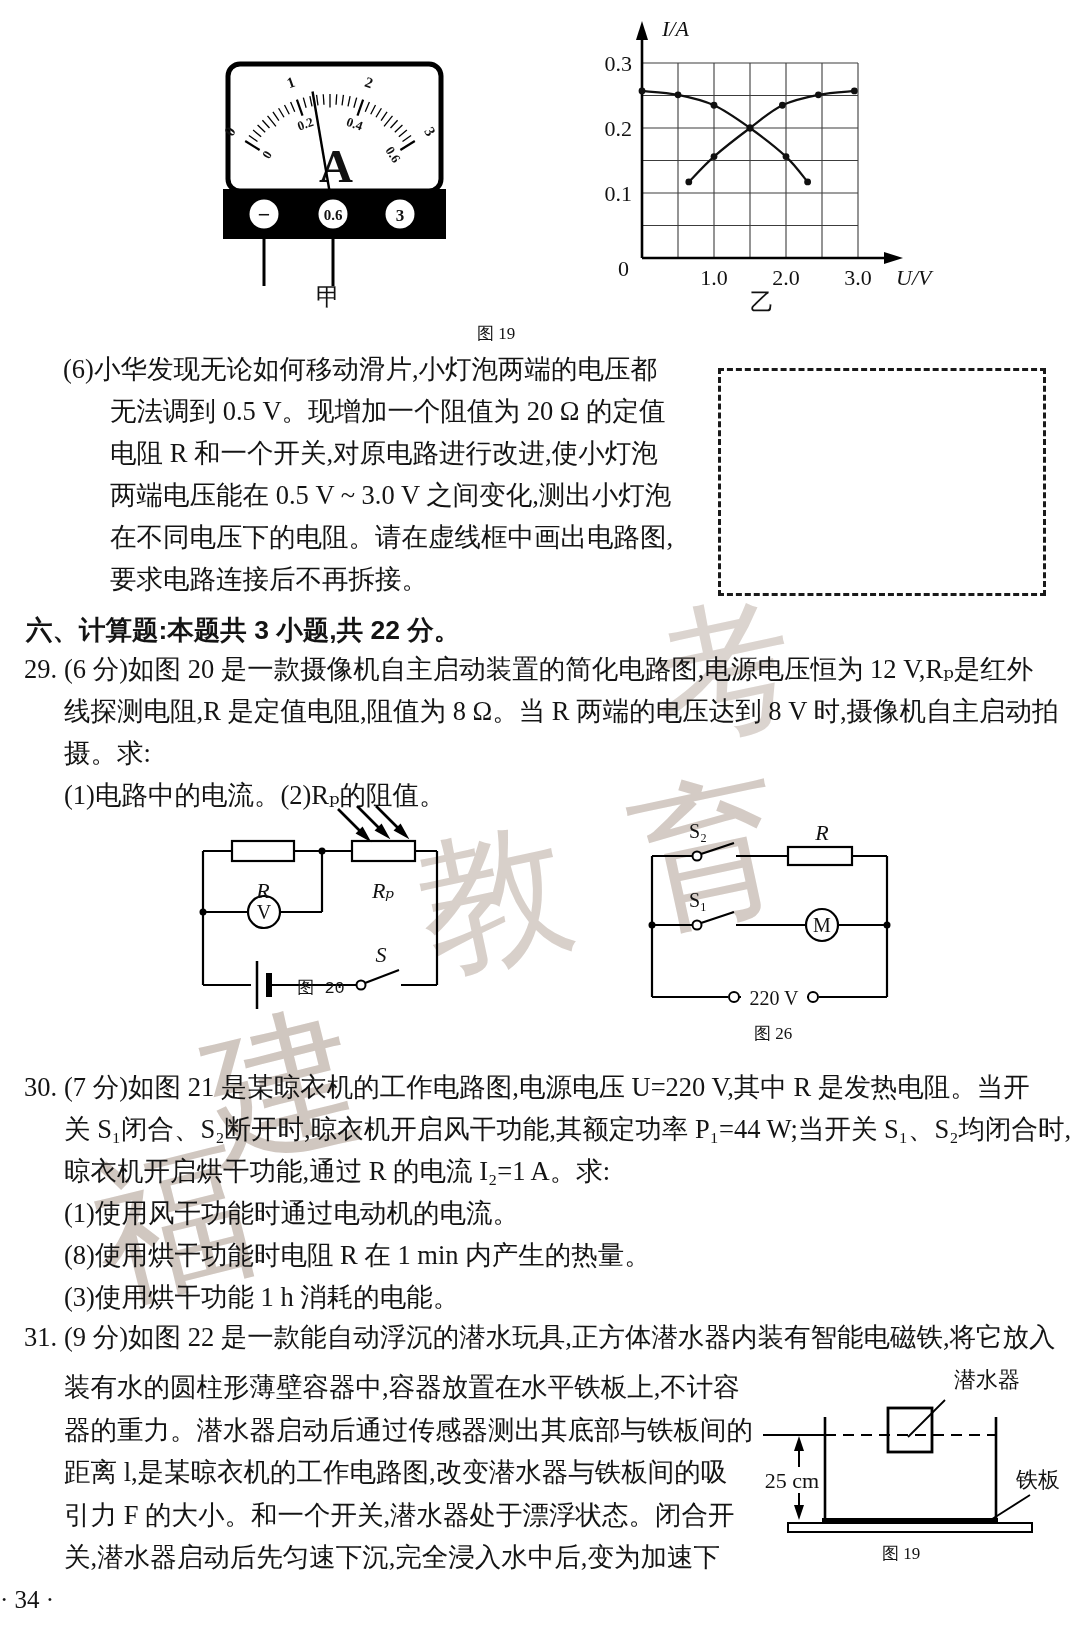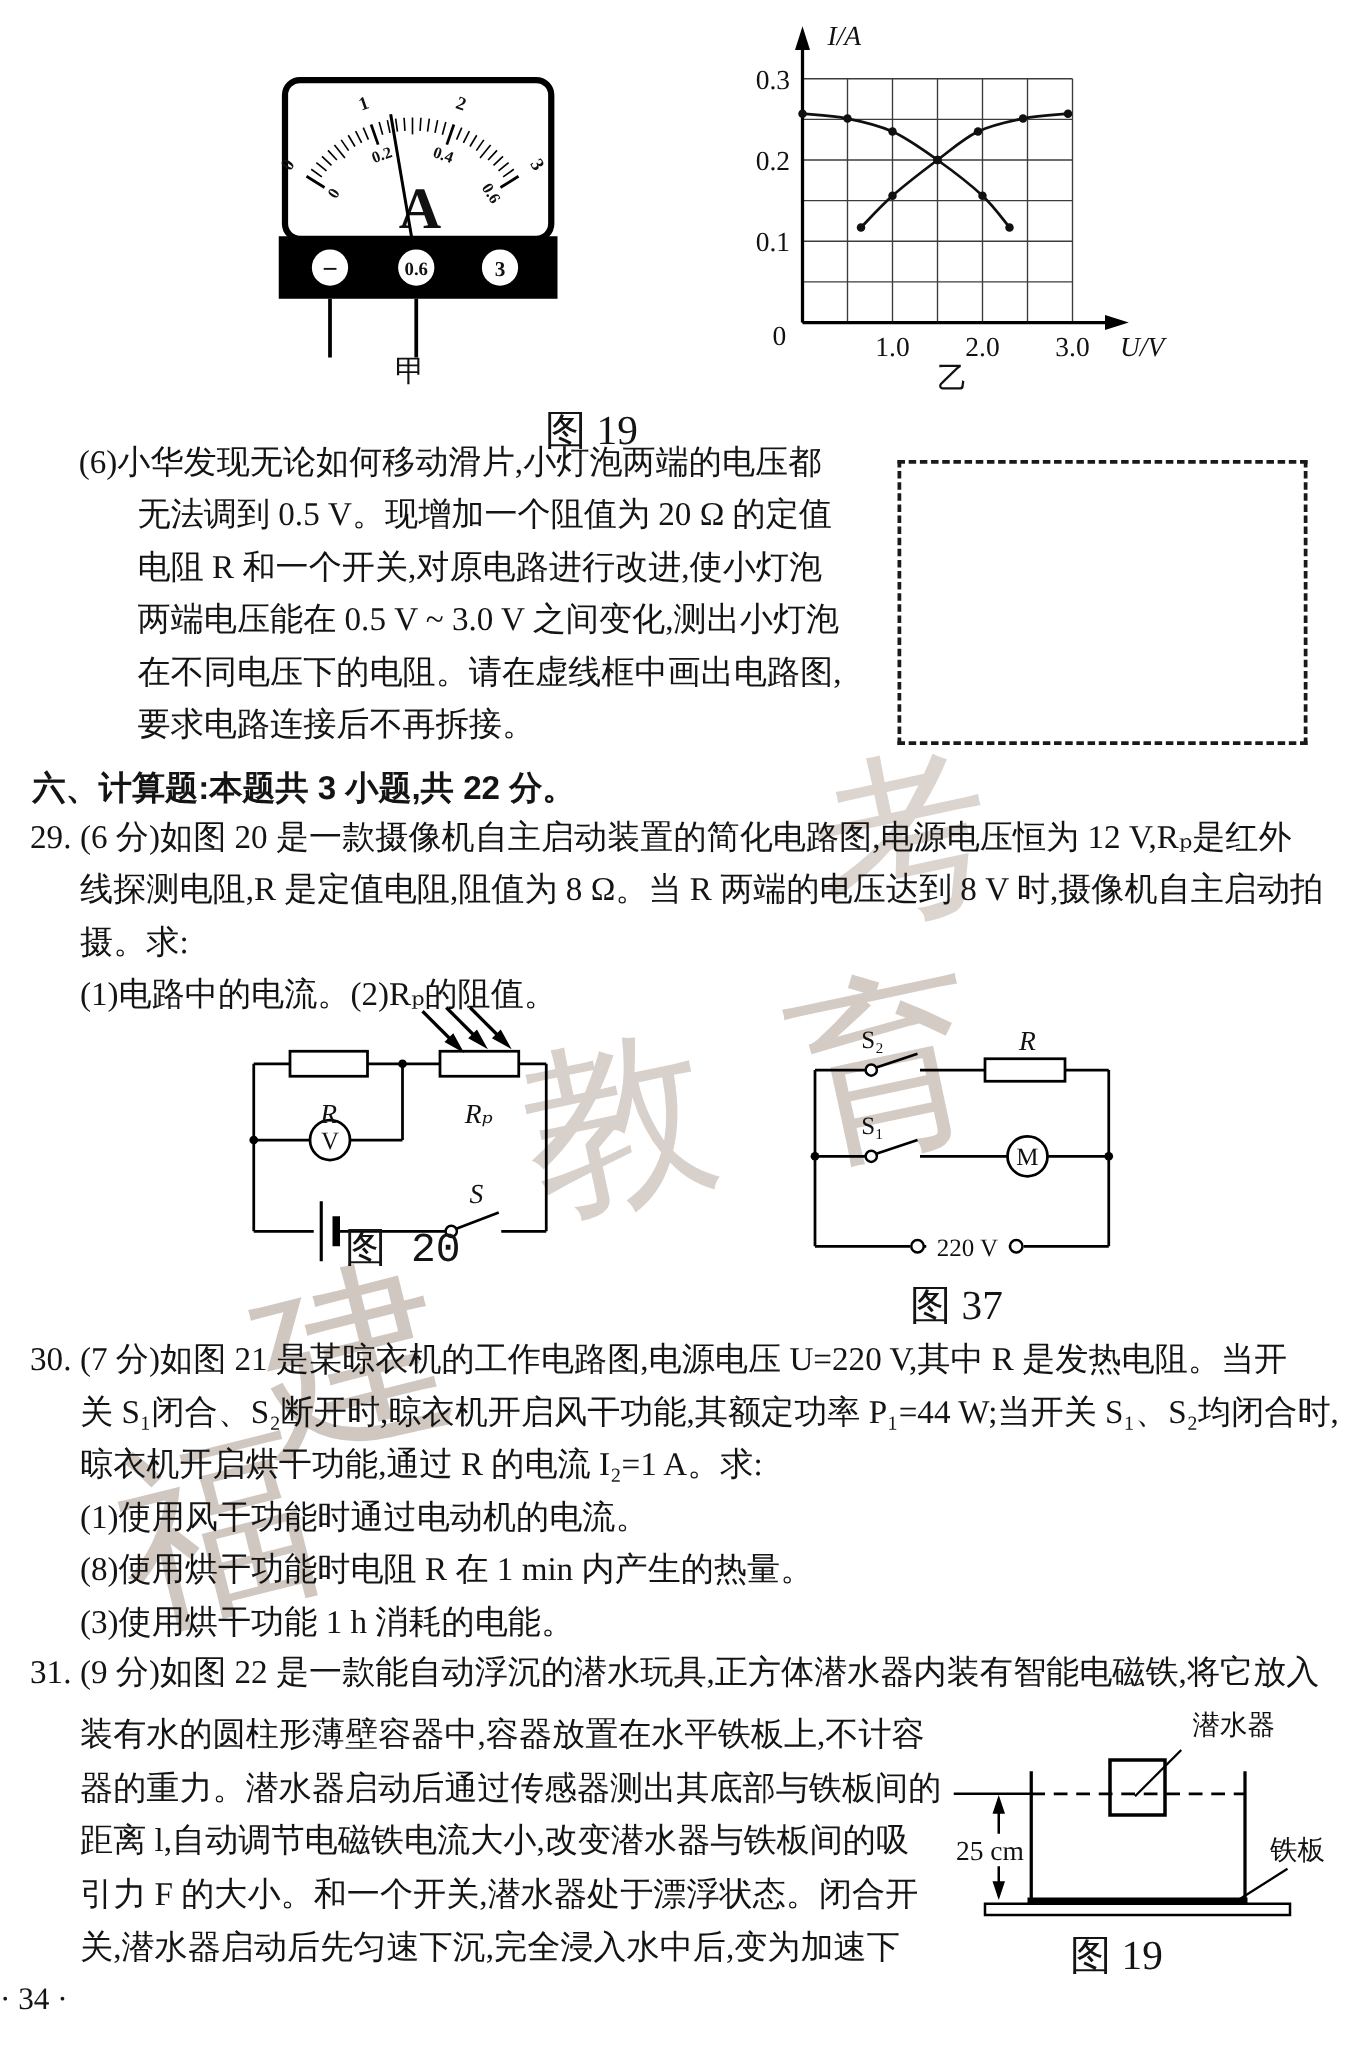--- a/index.html
+++ b/index.html
@@ -4,21 +4,21 @@
 <style>
   html,body{margin:0;padding:0;background:#ffffff;}
   .page{position:relative;width:1080px;height:1647px;background:#fff;overflow:hidden;
         font-family:"Liberation Serif","DejaVu Serif",serif;color:#141414;}
   .abs{position:absolute;}
   .txtline{white-space:nowrap;font-size:26.5px;height:42px;line-height:42px;}
   .qblock .txtline{height:42px;line-height:42px;}
   .indent{padding-left:47px;}
   .hang{padding-left:40px;}
   .numspan{display:inline-block;width:40px;}
-  .caption{font-size:33px;text-align:left;white-space:nowrap;}
+  .caption{font-size:17px;text-align:center;white-space:nowrap;}
   .section-hdr{font-family:"Liberation Sans","DejaVu Sans",sans-serif;font-weight:bold;
                font-size:26.5px;white-space:nowrap;}
   .dashedbox{border:3px dashed #1a1a1a;background:#fff;}
   .footer{width:1080px;font-size:25px;}
   .wm{position:absolute;font-family:"DejaVu Serif",serif;pointer-events:none;z-index:0;}
   .content{position:relative;z-index:1;}
   svg{overflow:visible;}
   svg text{font-family:"Liberation Serif","DejaVu Serif",serif;fill:#111;}
   .cl{font-size:22px;}
   .cl-i{font-size:22px;font-style:italic;}
@@ -209,38 +209,38 @@
       <circle cx="12" cy="115" r="3.5" fill="#000"></circle>
       <circle cx="247" cy="115" r="3.5" fill="#000"></circle>
       <circle cx="94" cy="187" r="5" fill="#fff" stroke="#000" stroke-width="2"></circle>
       <circle cx="173" cy="187" r="5" fill="#fff" stroke="#000" stroke-width="2"></circle>
       <rect x="101" y="176" width="66" height="22" fill="#fff"></rect>
       <text class="circ-lab-up" x="134" y="195" font-size="22" text-anchor="middle">220 V</text>
       <text class="circ-lab-up" x="58" y="28" text-anchor="middle">S₂</text>
       <text class="circ-lab-up" x="58" y="97" text-anchor="middle">S₁</text>
       <text class="circ-lab" x="182" y="30" text-anchor="middle">R</text>
     </svg>
-    <div class="abs caption" style="left:728px;top:1022px;width:90px;">图 37</div>
+    <div class="abs caption" style="left:728px;top:1022px;width:90px;">图 26</div>
 
     <div class="abs qblock" style="left:24px;top:1066px;width:1050px;">
       <div class="txtline"><span class="numspan">30.</span><span>(7 分)如图 21 是某晾衣机的工作电路图,电源电压 U=220 V,其中 R 是发热电阻。当开</span></div>
       <div class="txtline hang">关 S₁闭合、S₂断开时,晾衣机开启风干功能,其额定功率 P₁=44 W;当开关 S₁、S₂均闭合时,</div>
       <div class="txtline hang">晾衣机开启烘干功能,通过 R 的电流 I₂=1 A。求:</div>
       <div class="txtline hang">(1)使用风干功能时通过电动机的电流。</div>
       <div class="txtline hang">(8)使用烘干功能时电阻 R 在 1 min 内产生的热量。</div>
       <div class="txtline hang">(3)使用烘干功能 1 h 消耗的电能。</div>
     </div>
 
     <div class="abs qblock" style="left:24px;top:1316px;width:1050px;">
       <div class="txtline"><span class="numspan">31.</span><span>(9 分)如图 22 是一款能自动浮沉的潜水玩具,正方体潜水器内装有智能电磁铁,将它放入</span></div>
     </div>
     <div class="abs qblock" style="left:64px;top:1366px;width:660px;">
       <div class="txtline" style="height:42.6px;line-height:42.6px;">装有水的圆柱形薄壁容器中,容器放置在水平铁板上,不计容</div>
       <div class="txtline" style="height:42.6px;line-height:42.6px;">器的重力。潜水器启动后通过传感器测出其底部与铁板间的</div>
-      <div class="txtline" style="height:42.6px;line-height:42.6px;">距离 l,自动调节电磁铁电流大小,改变潜水器与铁板间的吸</div>
+      <div class="txtline" style="height:42.6px;line-height:42.6px;">距离 l,是某晾衣机的工作电路图,改变潜水器与铁板间的吸</div>
       <div class="txtline" style="height:42.6px;line-height:42.6px;">引力 F 的大小。和一个开关,潜水器处于漂浮状态。闭合开</div>
       <div class="txtline" style="height:42.6px;line-height:42.6px;">关,潜水器启动后先匀速下沉,完全浸入水中后,变为加速下</div>
     </div>
 
     <svg class="abs" style="left:700px;top:1355px;" width="378" height="185" viewBox="0 0 378 185">
       <line x1="125" y1="62" x2="125" y2="166" stroke="#000" stroke-width="2.6"></line>
       <line x1="296" y1="62" x2="296" y2="166" stroke="#000" stroke-width="2.6"></line>
       <rect x="188" y="53" width="44" height="44" fill="none" stroke="#000" stroke-width="2.8"></rect>
       <line x1="125" y1="80" x2="296" y2="80" stroke="#000" stroke-width="2.2" stroke-dasharray="11 7"></line>
       <line x1="63" y1="80" x2="125" y2="80" stroke="#000" stroke-width="2"></line>

